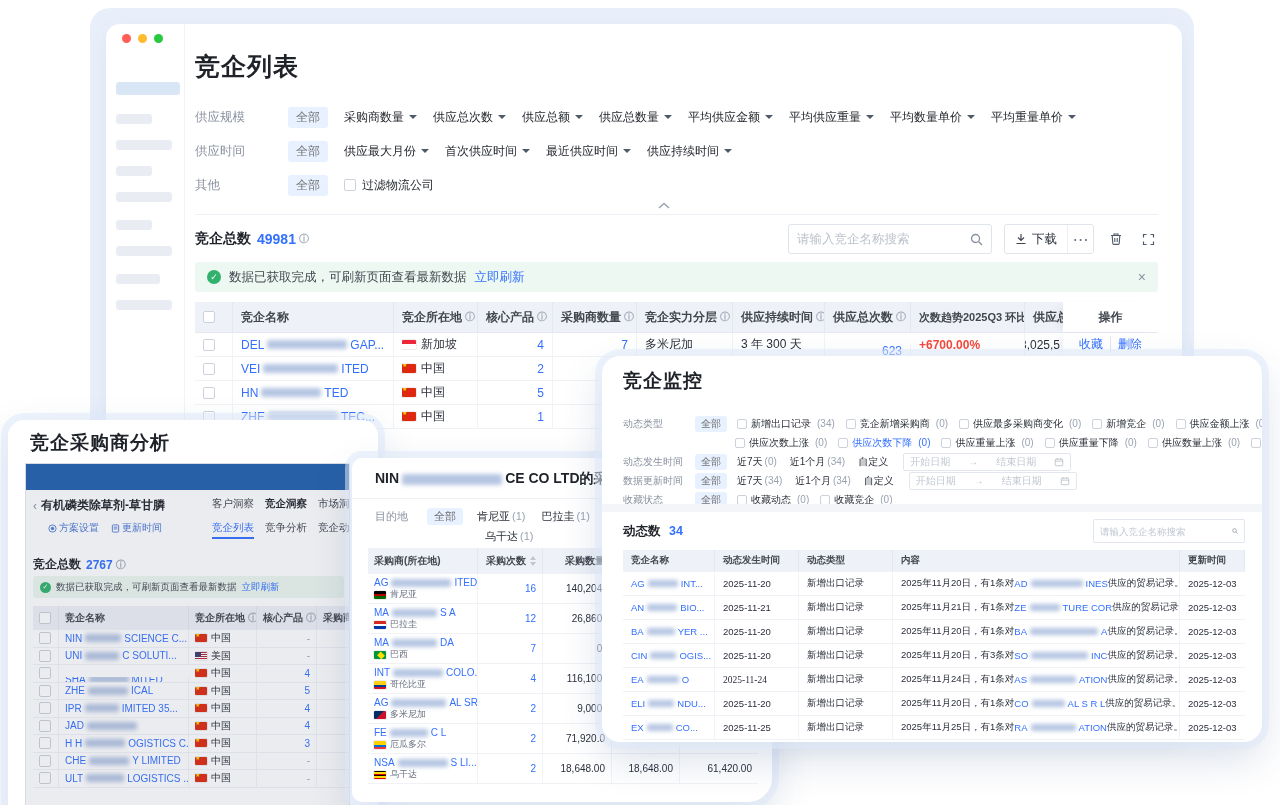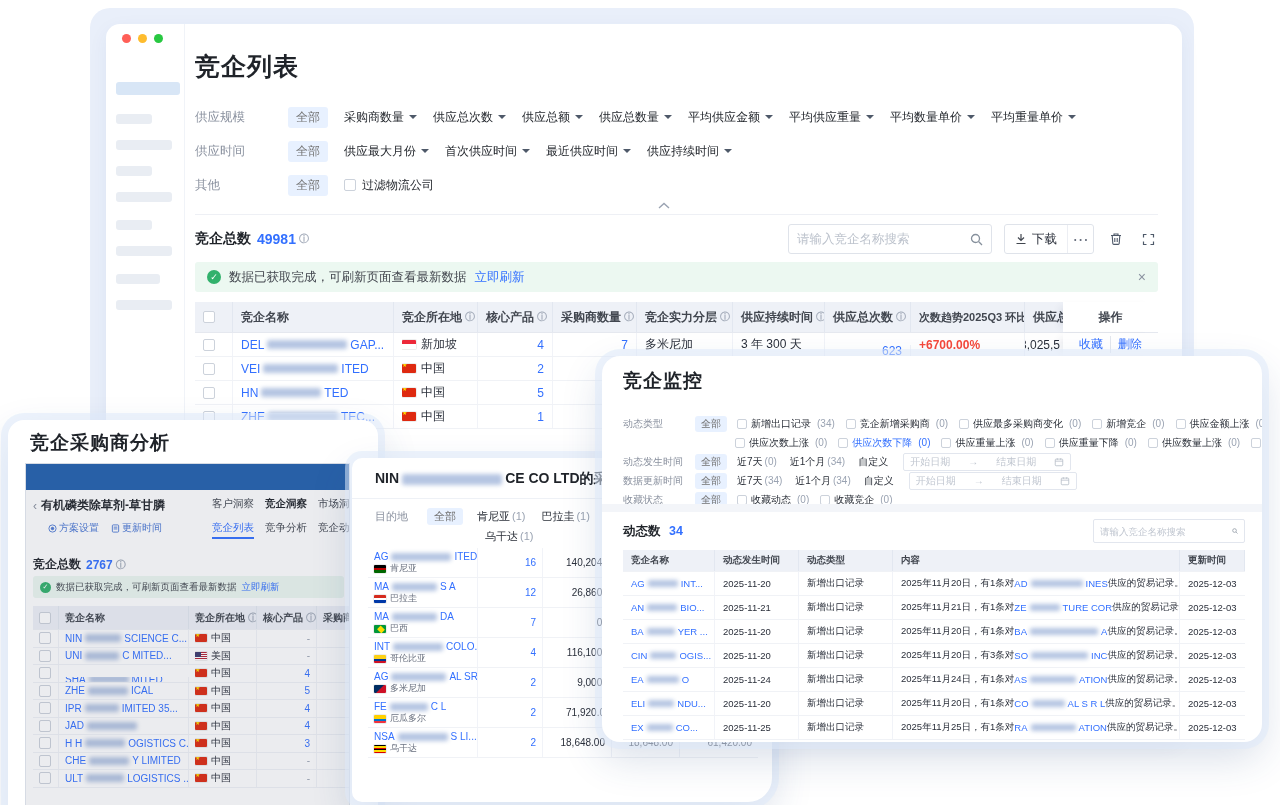--- a/index.html
+++ b/index.html
@@ -604,21 +604,21 @@
             </div>
             <div class="c" style="width: 80px;"></div>
           </div>
           <div class="trow">
             <div class="c" style="width: 26px;">
               <span class="cb"></span>
             </div>
             <div class="c nm" style="width: 130px;">
               <span class="seg">UNI</span>
               <span class="blur" style="width: 34px;"></span>
-              <span class="seg"> C MITED...</span>
+              <span class="seg"> C SOLUTI...</span>
             </div>
             <div class="c" style="width: 68px;">
               <span class="geo">
                 <span class="flag f-us"></span>
                 <span class="cty">美国</span>
               </span>
             </div>
             <div class="c num mut" style="width: 60px;">
               <span>-</span>
             </div>
@@ -794,20 +794,41 @@
         </div>
         <div class="dwrow">
           <span class="spacer"></span>
           <span class="titem">
             <span>乌干达</span>
             <span class="cnt">(1)</span>
           </span>
         </div>
       </div>
     <div class="tbl" id="dw-table">
+        <div class="trow th">
+          <div class="c" style="width: 110px;">
+            <span>采购商(所在地)</span>
+          </div>
+          <div class="c num" style="width: 65px;">
+            <span>采购次数</span>
+            <span class="srt">
+              <i class="up"></i>
+              <i class="dn"></i>
+            </span>
+          </div>
+          <div class="c num" style="width: 69px;">
+            <span>采购数量</span>
+          </div>
+          <div class="c num" style="width: 68px;">
+            <span></span>
+          </div>
+          <div class="c num" style="width: 78px;">
+            <span></span>
+          </div>
+        </div>
         <div class="trow">
           <div class="c dw-name" style="width: 110px;">
             <div class="l1">
               <span class="seg">AG</span>
               <span class="blur" style="width: 60px;"></span>
               <span class="seg">ITED</span>
             </div>
             <div class="l2">
               <span class="flag f-ke"></span>
               <span class="cty">肯尼亚</span>
@@ -1232,21 +1253,21 @@
           <div class="c" style="width: 65px;">
             <span>2025-12-03</span>
           </div>
         </div>
         <div class="trow">
           <div class="c nm" style="width: 92px;">
             <span class="seg">EA</span>
             <span class="blur" style="width: 32px;"></span>
             <span class="seg"> O</span>
           </div>
-          <div class="c" style="width: 84px;">
+          <div class="c" style="width: 84px; font-family: Liberation Serif, serif;">
             <span>2025-11-24</span>
           </div>
           <div class="c" style="width: 94px;">
             <span>新增出口记录</span>
           </div>
           <div class="c" style="width: 287px;">
             <span class="seg">2025年11月24日，有1条对</span>
             <span class="lnk">AS</span>
             <span class="blur" style="width: 46px;"></span>
             <span class="lnk">ATION</span>

